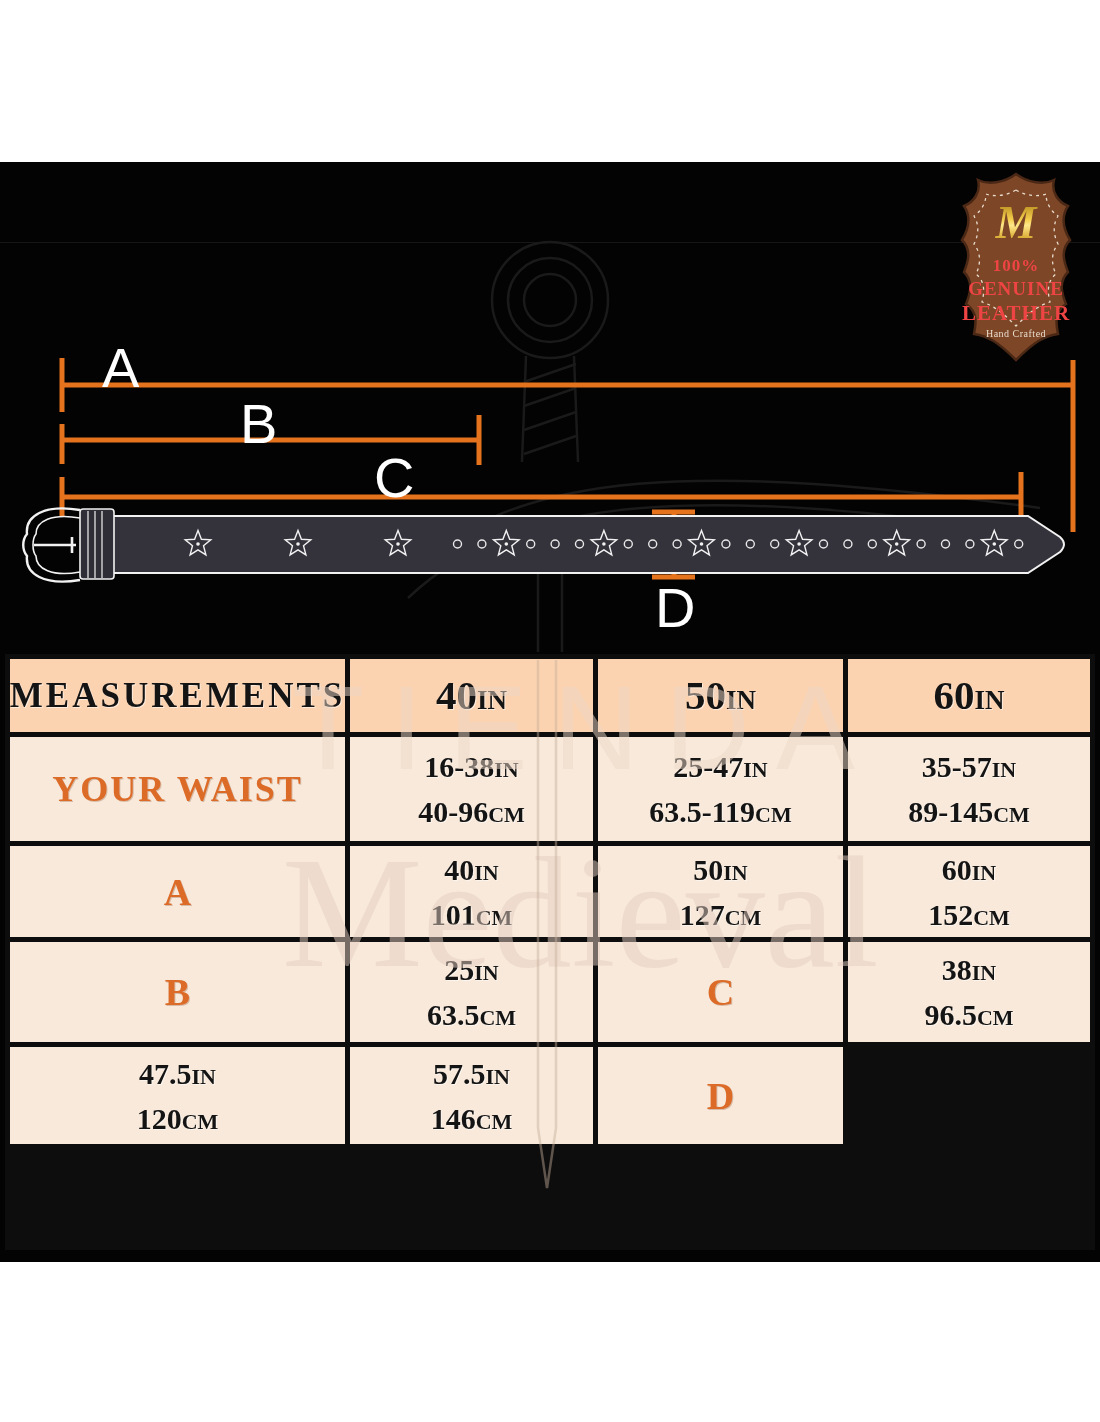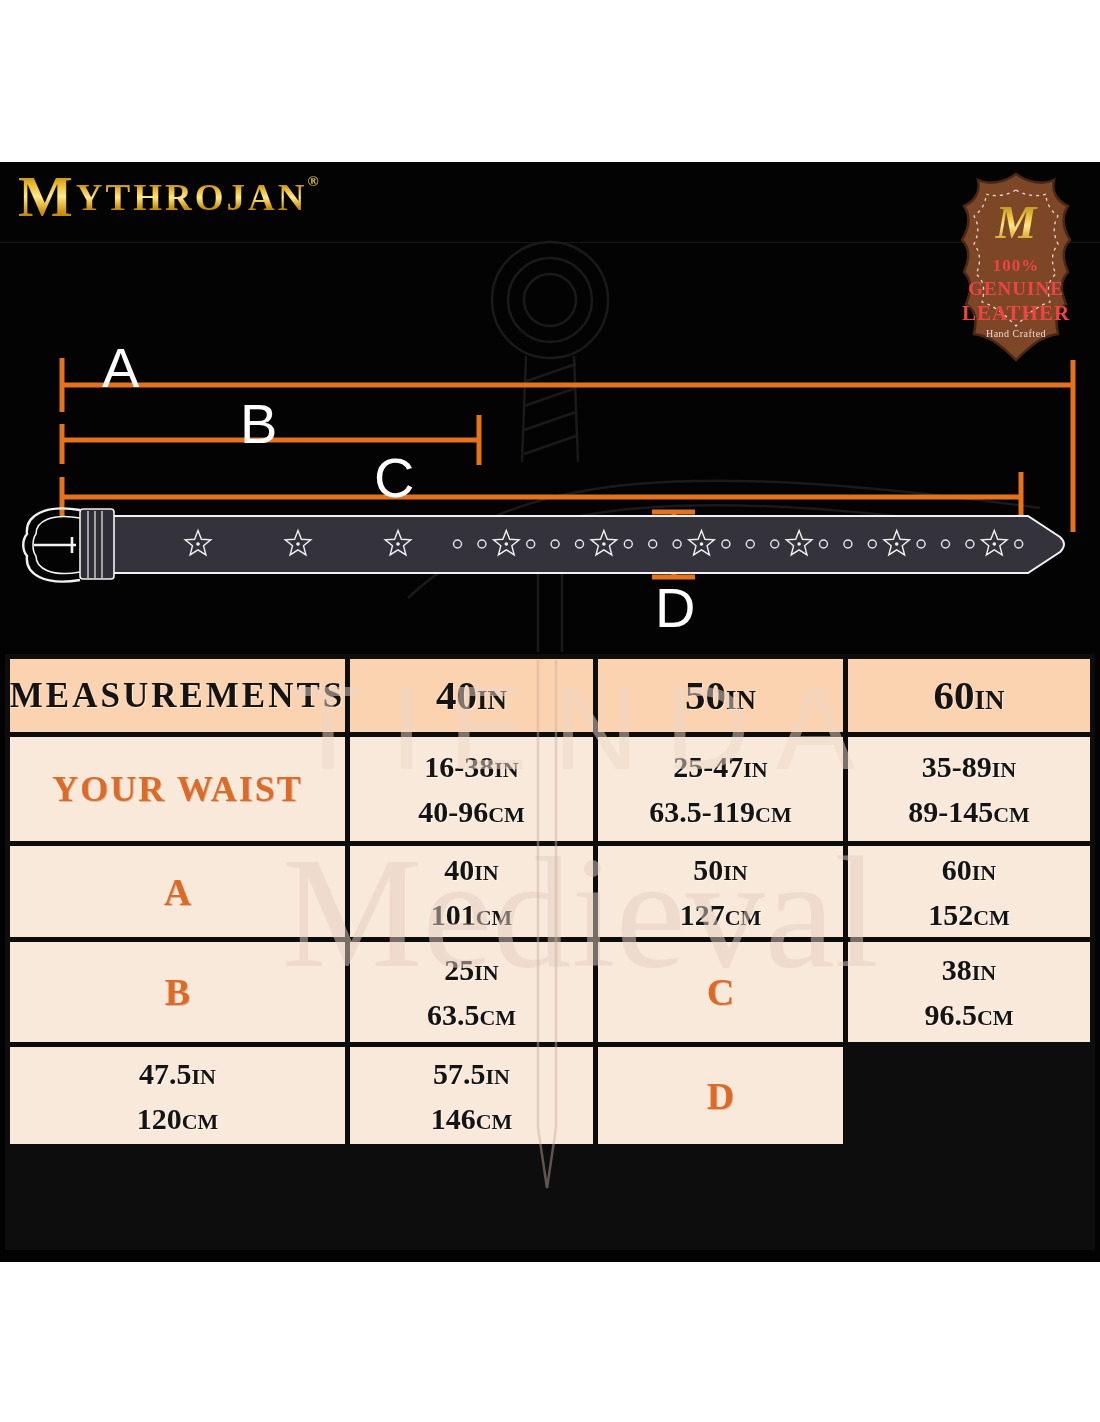--- a/index.html
+++ b/index.html
@@ -91,23 +91,20 @@
   .wm-blade{stroke:rgba(198,172,152,.45);stroke-width:2.5;fill:none;}
 </style>
 </head>
 <body>
 
 <div class="canvas">
 
   <div class="banner"></div>
   <div class="seam"></div>
 
-  <div class="logo">
-    <span class="gold-text logo-m">M</span><span class="gold-text logo-rest">YTHROJAN</span><span class="reg">®</span>
-  </div>
 
   <div class="badge">
     <svg width="124" height="196" viewBox="0 0 124 196">
       <path d="M62,4 C74,13 90,15 100,10 C97,22 104,32 114,36 C106,48 110,60 116,70
                C106,80 110,92 114,102 C104,112 108,124 112,134 C100,142 102,154 104,164
                C90,166 80,172 62,190 C44,172 34,166 20,164 C22,154 24,142 12,134
                C16,124 20,112 10,102 C14,92 18,80 8,70 C14,60 18,48 10,36
                C20,32 27,22 24,10 C34,15 50,13 62,4 Z" fill="#7c4627" stroke="#4a2815" stroke-width="2.5"></path>
       <path d="M62,20 C72,26 84,27 92,24 C92,34 98,42 104,46 C98,56 100,66 104,74
                C96,84 98,96 102,104 C92,112 94,124 96,132 C84,136 76,142 62,156
@@ -218,21 +215,21 @@
       </div>
       <div class="cell td">
         <div class="vline"><span class="num">16-38</span><span class="unit">IN</span></div>
         <div class="vline"><span class="num">40-96</span><span class="unit">CM</span></div>
       </div>
       <div class="cell td">
         <div class="vline"><span class="num">25-47</span><span class="unit">IN</span></div>
         <div class="vline"><span class="num">63.5-119</span><span class="unit">CM</span></div>
       </div>
       <div class="cell td">
-        <div class="vline"><span class="num">35-89</span><span class="unit">IN</span></div>
+        <div class="vline"><span class="num">35-57</span><span class="unit">IN</span></div>
         <div class="vline"><span class="num">89-145</span><span class="unit">CM</span></div>
       </div>
       <div class="cell td">
         <span class="letter-label">A</span>
       </div>
       <div class="cell td">
         <div class="vline"><span class="num">40</span><span class="unit">IN</span></div>
         <div class="vline"><span class="num">101</span><span class="unit">CM</span></div>
       </div>
       <div class="cell td">

